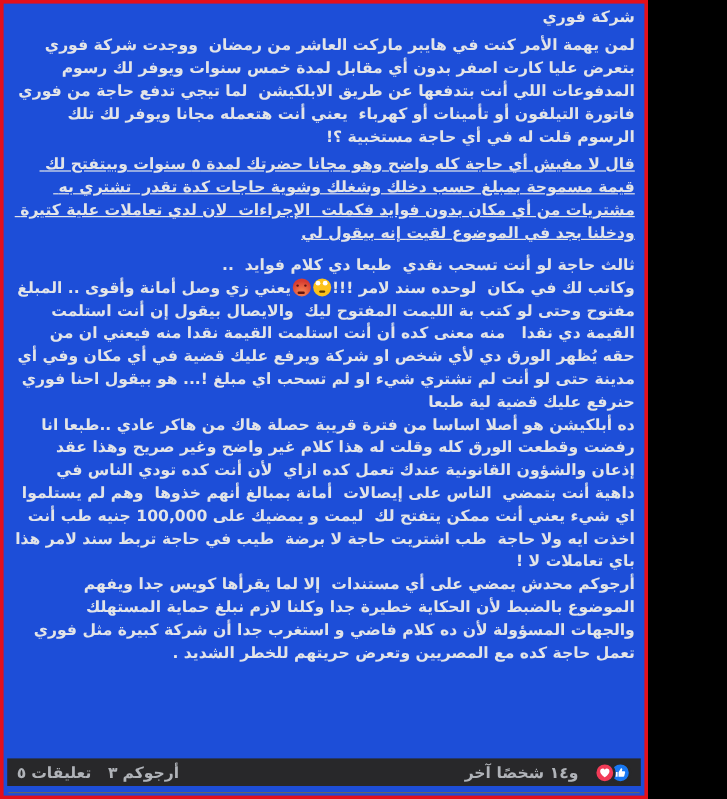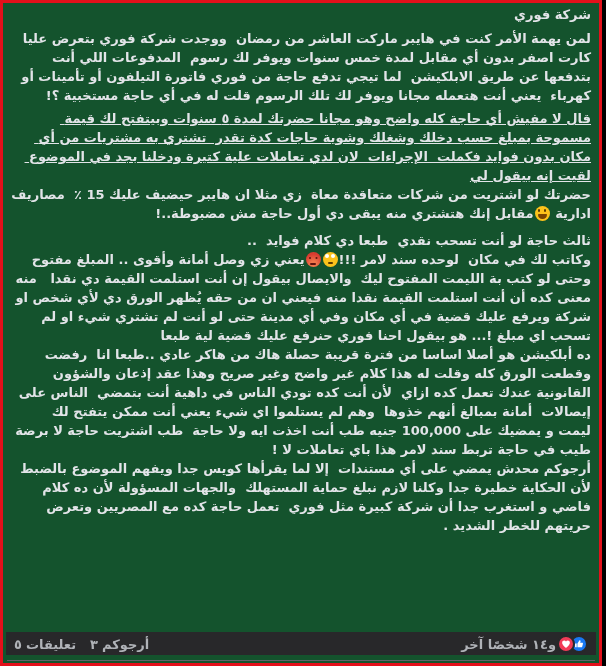--- a/index.html
+++ b/index.html
@@ -1,20 +1,20 @@
 <!DOCTYPE html>
 <html lang="ar"><head>
 <meta charset="utf-8">
 <style>
   html,body{margin:0;padding:0;background:#000;}
   .frame{
     position:relative;
-    width:602px;height:666px;
+    width:540px;height:666px;
     box-sizing:border-box;
-    background:#14532d;
+    background:#1d4ed8;
     border:3px solid #e3101b;
     overflow:hidden;
     font-family:"DejaVu Sans","Liberation Sans",sans-serif;
     font-weight:700;
     color:#e2e4e8;
   }
   .post-text{
     direction:rtl;
     text-align:right;
     padding:2px 8px 30px 8px;
@@ -40,41 +40,40 @@
   .bar{
     position:absolute;left:3px;right:3px;bottom:8px;
     background:#28282a;
     display:flex;justify-content:space-between;align-items:center;
     padding:3px 8px 2px 8px;
     font-size:13px;color:#b0b3b8;font-weight:700;
   }
   .counts{display:flex;align-items:center;direction:ltr;}
   .counts .num{margin-right:4px;}
   .counts .gap{margin-left:14px;}
-  .reactions{display:flex;align-items:center;direction:ltr;gap:1px;}
+  .reactions{display:flex;align-items:center;direction:ltr;gap:13px;}
   .r-icons{display:flex;align-items:center;}
   .r-icon{
     width:18px;height:18px;border-radius:50%;
     box-sizing:border-box;border:2px solid #28282a;
     display:flex;align-items:center;justify-content:center;
   }
   .icon-love{background:#f23b57;position:relative;z-index:2;}
   .icon-like{background:#1878f3;margin-left:-5px;z-index:1;}
   .divider{position:absolute;left:4px;right:4px;bottom:2px;height:1px;background:#606469;}
 </style>
 </head>
 <body>
 
 <div class="frame">
 
   <div class="post-text">
     <p>شركة فوري</p>
     <p class="mt5">لمن يهمة الأمر كنت في هايبر ماركت العاشر من رمضان  ووجدت شركة فوري بتعرض عليا كارت اصفر بدون أي مقابل لمدة خمس سنوات ويوفر لك رسوم  المدفوعات اللي أنت بتدفعها عن طريق الابلكيشن  لما تيجي تدفع حاجة من فوري فاتورة التيلفون أو تأمينات أو كهرباء  يعني أنت هتعمله مجانا ويوفر لك تلك الرسوم قلت له في أي حاجة مستخبية ؟!</p>
     <p class="mt4">قال لا مفيش أي حاجة كله واضح وهو مجانا حضرتك لمدة ٥ سنوات وبيتفتح لك قيمة مسموحة بمبلغ حسب دخلك وشغلك وشوية حاجات كدة تقدر  تشتري به مشتريات من أي مكان بدون فوايد فكملت  الإجراءات  لان لدي تعاملات علية كتيرة ودخلنا بجد في الموضوع لقيت إنه بيقول لي</p>
-    <p><span>حضرتك لو اشتريت من شركات متعاقدة معاة  زي مثلا ان هايبر حيضيف عليك 15 ٪  مصاريف ادارية </span><span class="emoji e-grin"></span><span>مقابل إنك هتشتري منه يبقى دي أول حاجة مش مضبوطة..!</span></p>
     <p class="mt8">ثالث حاجة لو أنت تسحب نقدي  طبعا دي كلام فوايد  ..</p>
     <p><span>وكاتب لك في مكان  لوحده سند لامر !!!</span><span class="emoji e-roll"></span><span class="emoji e-angry"></span><span>يعني زي وصل أمانة وأقوى .. المبلغ مفتوح وحتى لو كتب بة الليمت المفتوح ليك  والايصال بيقول إن أنت استلمت القيمة دي نقدا   منه معنى كده أن أنت استلمت القيمة نقدا منه فيعني ان من حقه يُظهر الورق دي لأي شخص او شركة ويرفع عليك قضية في أي مكان وفي أي مدينة حتى لو أنت لم تشتري شيء او لم تسحب اي مبلغ !... هو بيقول احنا فوري حنرفع عليك قضية لية طبعا</span></p>
     <p>ده أبلكيشن هو أصلا اساسا من فترة قريبة حصلة هاك من هاكر عادي ..طبعا انا  رفضت وقطعت الورق كله وقلت له هذا كلام غير واضح وغير صريح وهذا عقد إذعان والشؤون القانونية عندك تعمل كده ازاي  لأن أنت كده تودي الناس في داهية أنت بتمضي  الناس على إيصالات  أمانة بمبالغ أنهم خذوها  وهم لم يستلموا اي شيء يعني أنت ممكن يتفتح لك  ليمت و يمضيك على 100,000 جنيه طب أنت اخذت ايه ولا حاجة  طب اشتريت حاجة لا برضة  طيب في حاجة تربط سند لامر هذا باي تعاملات لا !</p>
     <p>أرجوكم محدش يمضي على أي مستندات  إلا لما يقرأها كويس جدا ويفهم الموضوع بالضبط لأن الحكاية خطيرة جدا وكلنا لازم نبلغ حماية المستهلك  والجهات المسؤولة لأن ده كلام فاضي و استغرب جدا أن شركة كبيرة مثل فوري  تعمل حاجة كده مع المصريين وتعرض حريتهم للخطر الشديد .</p>
 
   </div>
 
   <div class="bar">
     <div class="counts">
       <span class="num">٥</span>

